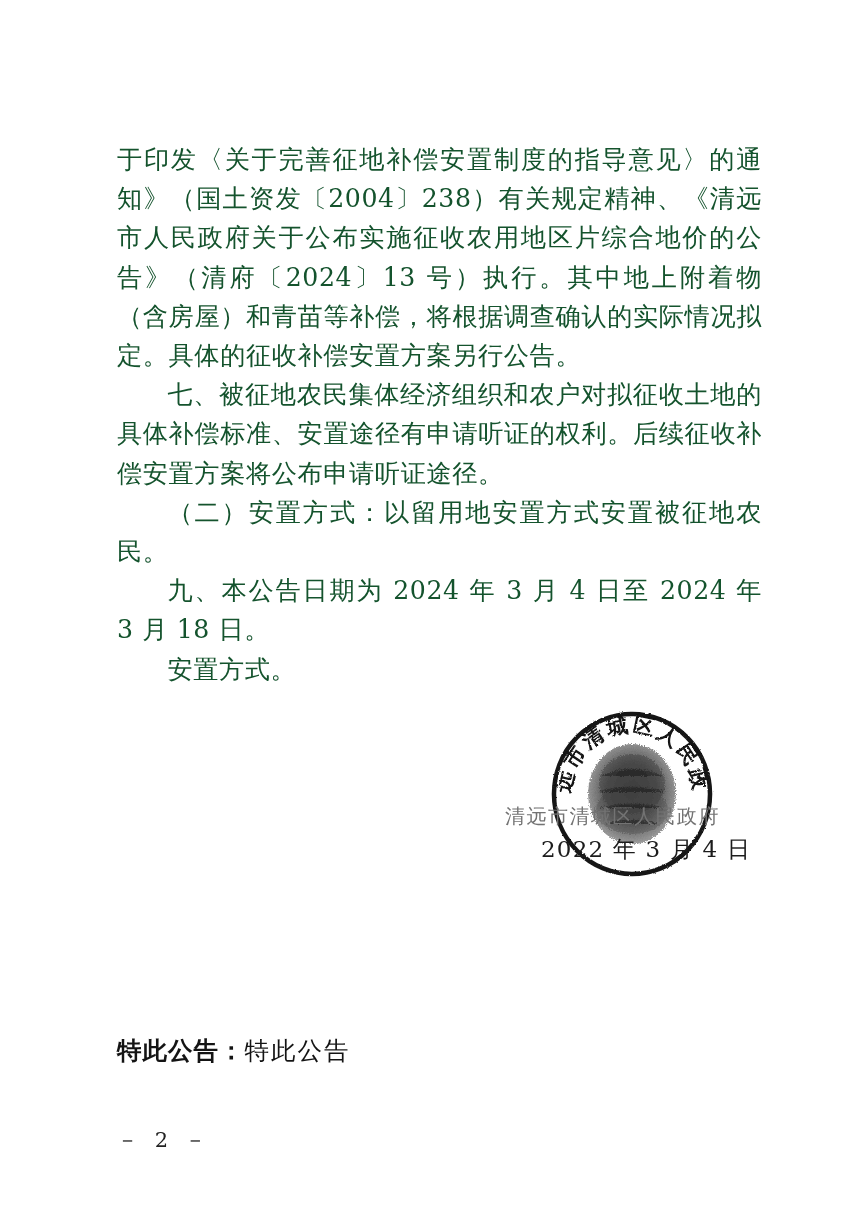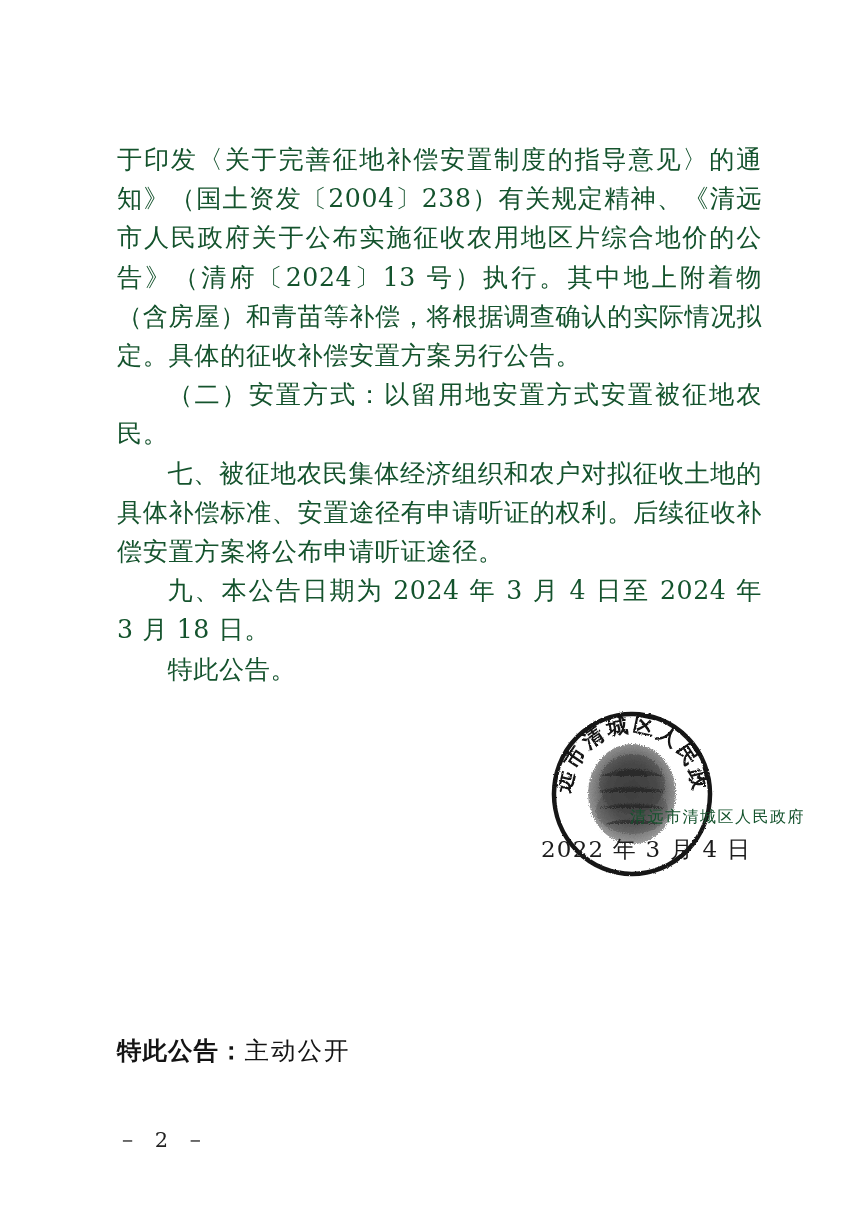--- a/index.html
+++ b/index.html
@@ -51,26 +51,25 @@
   }
   .seal svg { display: block; }
   .sign-lines {
     position: absolute;
     left: 505px;
     top: 800px;
     width: 300px;
     text-align: left;
   }
   .sign-org {
-    font-size: 16px;
+    font-size: 20px;
     line-height: 33px;
     letter-spacing: 1.5px;
-    color: #14532d;
+    color: #737373;
     white-space: nowrap;
-    text-align: right;
   }
   .sign-date {
     font-size: 23px;
     line-height: 33px;
     letter-spacing: 1.2px;
     color: #1c1c1c;
     white-space: nowrap;
     margin-left: 36px;
   }
 
@@ -104,24 +103,24 @@
     font-family: "DejaVu Serif", "Liberation Serif", serif;
   }
 </style>
 </head>
 <body>
 
 <div id="page">
 
   <div class="doc-body">
     <p class="para">于印发〈关于完善征地补偿安置制度的指导意见〉的通知》（国土资发〔2004〕238）有关规定精神、《清远市人民政府关于公布实施征收农用地区片综合地价的公告》（清府〔2024〕13 号）执行。其中地上附着物（含房屋）和青苗等补偿，将根据调查确认的实际情况拟定。具体的征收补偿安置方案另行公告。</p>
+    <p class="para indent">七、被征地农民集体经济组织和农户对拟征收土地的具体补偿标准、安置途径有申请听证的权利。后续征收补偿安置方案将公布申请听证途径。</p>
     <p class="para indent">（二）安置方式：以留用地安置方式安置被征地农民。</p>
-    <p class="para indent">七、被征地农民集体经济组织和农户对拟征收土地的具体补偿标准、安置途径有申请听证的权利。后续征收补偿安置方案将公布申请听证途径。</p>
     <p class="para indent">九、本公告日期为 2024 年 3 月 4 日至 2024 年 3 月 18 日。</p>
-    <p class="para indent">特此公告。</p>
+    <p class="para indent">安置方式。</p>
   </div>
 
   <div class="seal">
     <svg viewBox="0 0 168 172" width="168" height="172" aria-hidden="true">
       <defs>
 
         <radialGradient id="emb" cx="50%" cy="48%" r="52%">
           <stop offset="0%" stop-color="#2a2a2a"></stop>
           <stop offset="55%" stop-color="#3d3d3d"></stop>
           <stop offset="100%" stop-color="#8d8d8d"></stop>
@@ -158,18 +157,18 @@
       </text>
     </svg>
   </div>
 
   <div class="sign-lines">
     <div class="sign-org">清远市清城区人民政府</div>
     <div class="sign-date">2022 年 3 月 4 日</div>
   </div>
 
   <div class="disclosure">
-    <span class="label">特此公告：</span><span class="value">主动公开</span>
+    <span class="label">特此公告：</span><span class="value">特此公告</span>
   </div>
 
   <div class="page-number">－ 2 －</div>
 
 </div>
 
 </body></html>

